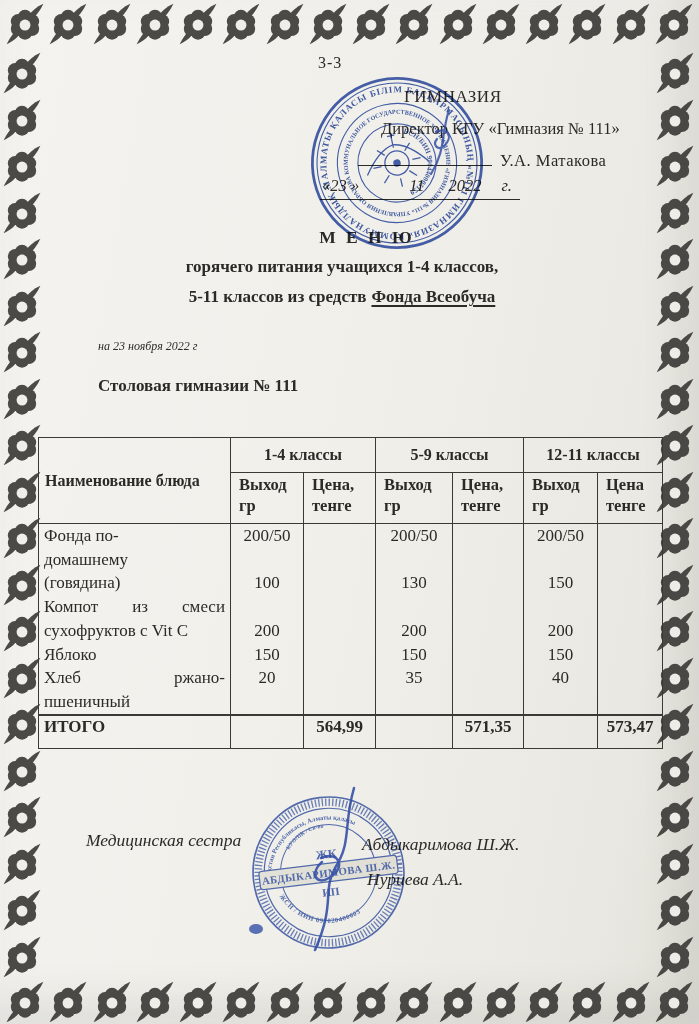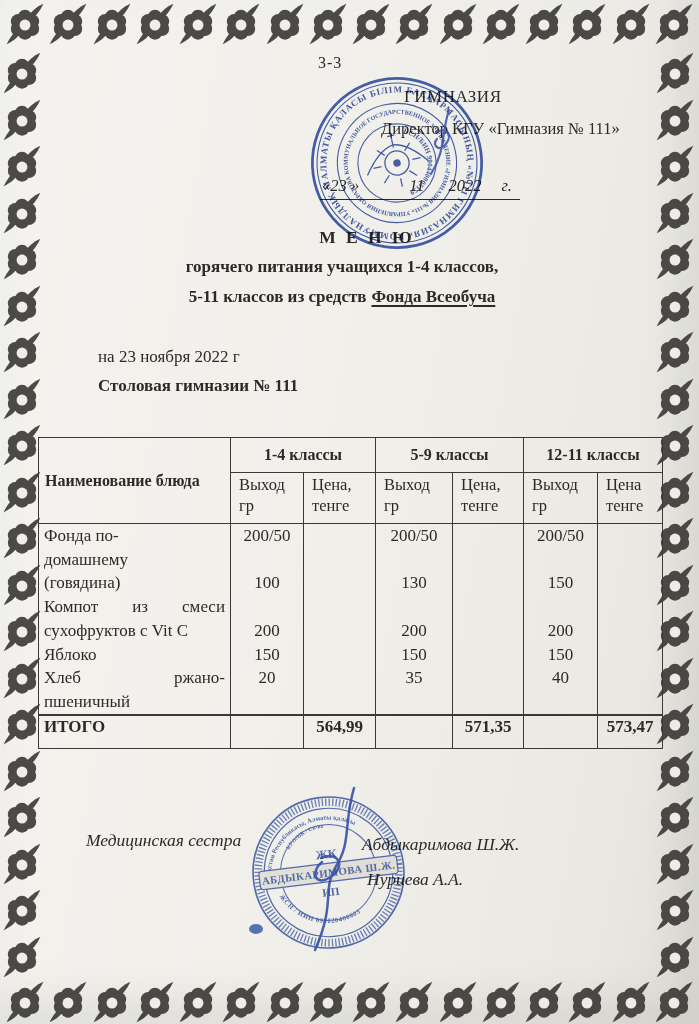--- a/index.html
+++ b/index.html
@@ -25,28 +25,28 @@
   .sig-row{left:358px;top:148px;font-size:16.5px;}
   .sig-row .u-seg{display:inline-block;width:134px;height:17px;border-bottom:1.6px solid #2c2a27;}
   .sig-row .nm{margin-left:8px;letter-spacing:.5px;}
   .date-row{left:320px;top:176px;font-size:16.5px;font-style:italic;}
   .date-row .u{display:inline-flex;align-items:baseline;border-bottom:1.6px solid #2c2a27;padding:0 8px 3px 2px;}
   .date-row .m{margin-left:50px;} .date-row .y{margin-left:24px;} .date-row .g{margin-left:20px;}
   .menu-title{left:367px;top:227px;transform:translateX(-50%);font-weight:bold;font-size:17.5px;letter-spacing:3px;}
   .sub1{left:342px;top:257px;transform:translateX(-50%);font-weight:bold;font-size:17px;}
   .sub2{left:342px;top:287px;transform:translateX(-50%);font-weight:bold;font-size:17px;}
   .sub2 .fund{text-decoration:underline;text-underline-offset:3px;text-decoration-thickness:1.5px;margin-left:5px;}
-  .date-note{left:98px;top:347px;font-size:17px;}
+  .date-note{left:98px;top:339px;font-style:italic;font-size:12px;}
   .canteen{left:98px;top:376px;font-weight:bold;font-size:17px;}
   
   .menu-table{position:absolute;left:38px;top:437px;width:624px;z-index:2;
     border-collapse:collapse;table-layout:fixed;font-size:17px;}
   .menu-table th,.menu-table td{border:1.6px solid #3b3936;padding:0;overflow:hidden;}
   .group-row th{height:34px;font-size:16px;font-weight:bold;text-align:center;}
-  .sub-row th{height:48px;font-size:16.5px;font-weight:normal;text-align:left;
+  .sub-row th{height:48px;font-size:16.5px;font-weight:bold;text-align:left;
     padding:1px 16px 1px 8px;line-height:1.3;vertical-align:top;}
   .name-head{text-align:left!important;vertical-align:middle;padding-left:6px!important;font-size:17px;}
   #menu-body td{border-top:0;border-bottom:0;height:23.7px;line-height:23.7px;}
   .name-cell{text-align:left;padding:0 5px 0 5px!important;}
   .name-cell.justify{text-align:justify;text-align-last:justify;margin-left:44px;}
   .num-cell{text-align:center;}
   .total-row td{height:32px;vertical-align:top;line-height:22px;border-top:2.4px solid #3b3936;font-weight:bold;}
   .total-row .name-cell{font-weight:bold;}
   
   .stamp{position:absolute;z-index:3;mix-blend-mode:multiply;opacity:.93;}
@@ -301,20 +301,23 @@
         <use href="#rosette"></use>
       </svg>
       <svg class="m" viewBox="0 0 40 40">
         <use href="#rosette"></use>
       </svg>
     </div>
 
   <div class="abs page-code">3-3</div>
   <div class="abs approve">ГИМНАЗИЯ</div>
   <div class="abs director">Директор КГУ «Гимназия № 111»</div>
+  <div class="abs sig-row">
+    <span class="u-seg"></span><span class="nm">У.А. Матакова</span>
+  </div>
   <div class="abs date-row">
     <span class="u">
       <span>«23 »</span>
       <span class="m">11</span>
       <span class="y">2022</span>
       <span class="g">г.</span>
     </span>
   </div>
 
   <div class="abs menu-title">М Е Н Ю</div>

